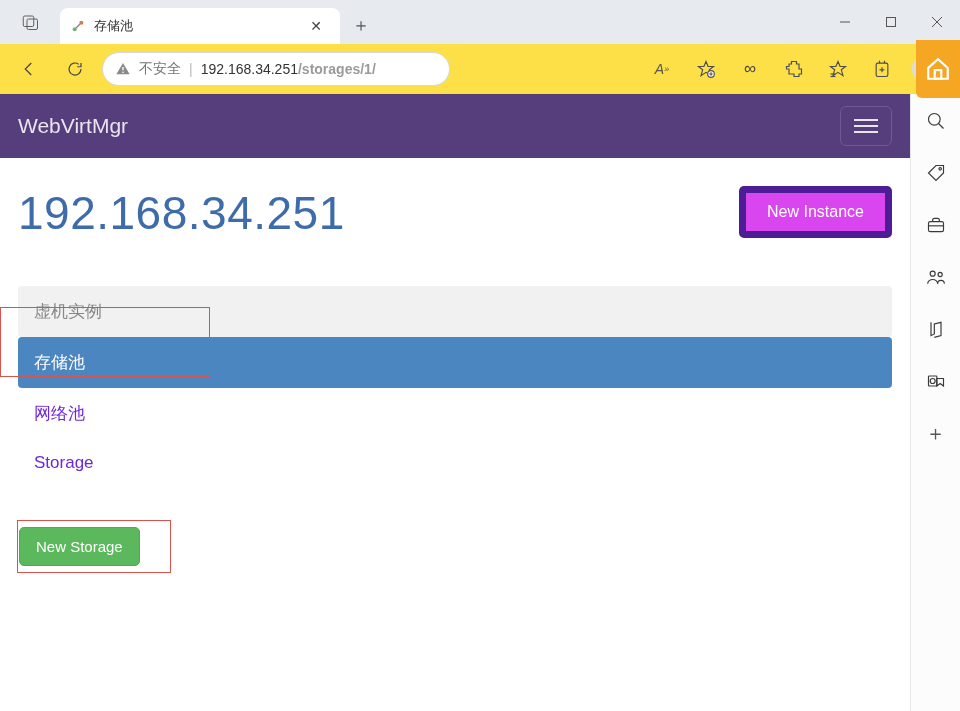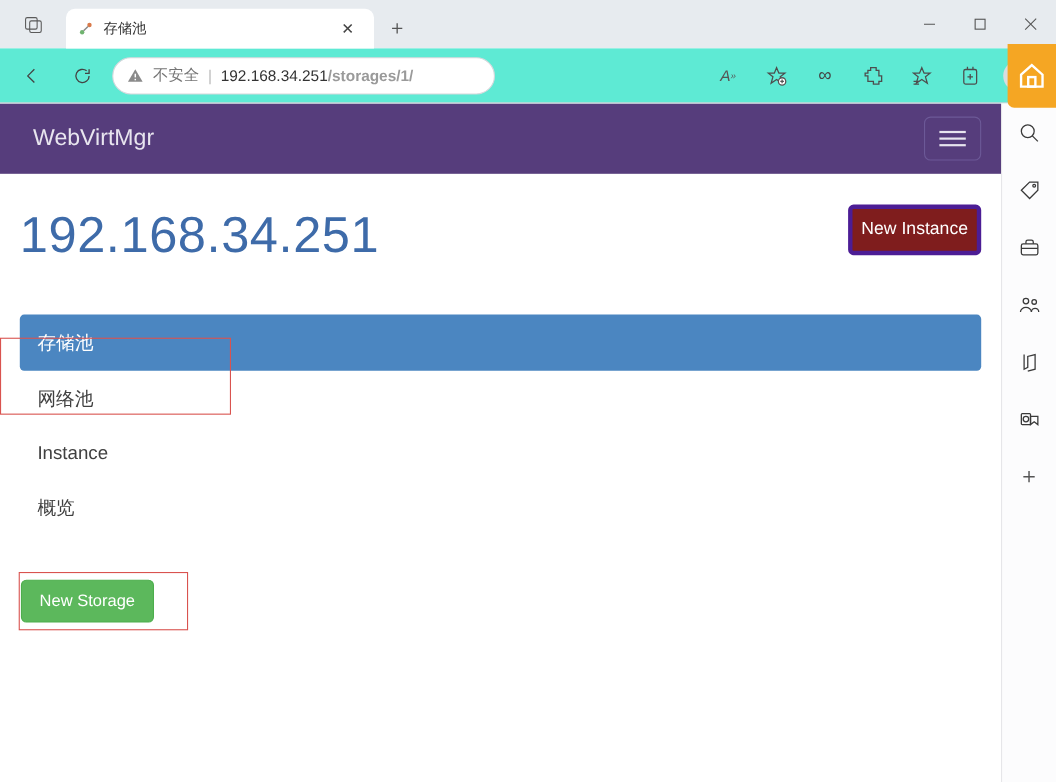--- a/index.html
+++ b/index.html
@@ -12,21 +12,21 @@
   .titlebar-left svg { width:18px; height:18px; stroke:#5a5a5a; fill:none; stroke-width:1.3; }
   .tab { height:36px; background:#fff; border-radius:8px 8px 0 0; display:flex; align-items:center; padding:0 12px 0 10px; min-width:280px; position:relative; margin-bottom:0; }
   .tab .favicon { width:16px; height:16px; margin-right:8px; }
   .tab .tab-title { font-size:13px; color:#333; flex:1; white-space:nowrap; overflow:hidden; text-overflow:ellipsis; }
   .tab .tab-close { width:24px; height:24px; border-radius:4px; display:flex; align-items:center; justify-content:center; color:#444; font-size:14px; }
   .newtab { width:34px; height:34px; display:flex; align-items:center; justify-content:center; color:#555; font-size:18px; margin-left:4px; margin-bottom:2px; }
   .wincontrols { margin-left:auto; display:flex; height:44px; }
   .wincontrols .wc { width:46px; display:flex; align-items:center; justify-content:center; color:#555; }
   .wincontrols .wc svg { width:12px; height:12px; stroke:#555; }
 
-  .addrbar { height:50px; background:#5eead4; border-bottom:1px solid #cfd4da; display:flex; align-items:center; padding:0 10px; gap:8px; }
+  .addrbar { height:50px; background:#fde047; border-bottom:1px solid #cfd4da; display:flex; align-items:center; padding:0 10px; gap:8px; }
   .addr-btn { width:38px; height:36px; display:flex; align-items:center; justify-content:center; border-radius:6px; color:#444; }
   .addr-btn svg { width:18px; height:18px; stroke:#444; fill:none; stroke-width:1.6; }
   .addr-field { flex:0 0 348px; height:34px; border:1px solid #d5d8dc; border-radius:18px; background:#fff; display:flex; align-items:center; padding:0 12px; gap:8px; font-size:14px; color:#555; }
   .addr-field .sec-label { color:#757575; margin-right:0px; }
   .addr-field .sep { color:#bbb; }
   .addr-field .url-dim { color:#9a9a9a;font-weight:bold; }
   .addr-field .url-strong { color:#333; }
   .addr-right { margin-left:auto; display:flex; align-items:center; gap:4px; padding-right:4px; }
   .addr-right .ic { width:40px; height:36px; display:flex; align-items:center; justify-content:center; color:#555; }
   .addr-right .ic svg { width:20px; height:20px; stroke:#4d4d4d; fill:none; stroke-width:1.4; }
@@ -43,31 +43,31 @@
   .corner-badge { position:absolute; top:40px; right:0; width:44px; height:58px; background:#f5a623; border-radius:0 0 0 6px; display:flex; align-items:center; justify-content:center; }
   .corner-badge svg { width:26px; height:26px; stroke:#fff; fill:none; stroke-width:2; }
 
   
   .viewport { position:absolute; left:0; top:94px; right:50px; bottom:0; overflow:auto; background:#fff; }
   .viewport::-webkit-scrollbar { width:16px; }
   .viewport::-webkit-scrollbar-track { background:#f3f3f3; }
   .viewport::-webkit-scrollbar-thumb { background:#cdcdcd; border-radius:2px; }
 
   .page-nav { height:64px; background:#563d7c; color:#fff; display:flex; align-items:center; padding:0 18px; }
-  .brand { font-size:21px; font-weight:400; color:#e8e5ef;margin-left:12px; }
+  .brand { font-size:21px; font-weight:400; color:#e8e5ef; }
   .hamburger { margin-left:auto; width:52px; height:40px; border:1px solid #6c5997; border-radius:6px; display:flex; flex-direction:column; align-items:center; justify-content:center; gap:4px; }
   .hamburger span { width:24px; height:2px; background:#e8e5ef; }
 
   .content { padding:28px 18px 30px 18px; }
   .header-row { display:flex; align-items:flex-start; }
   .h1-ip { font-size:46px; font-weight:400; color:#3e6ba9; letter-spacing:0.5px; }
-  .new-instance { margin-left:auto; background:#7f1d1d; color:#fff; font-size:16px; border:4px solid #4c1d95; border-radius:5px; padding:10px 8px; }
+  .new-instance { margin-left:auto; background:#d946ef; color:#fff; font-size:16px; border:7px solid #4c1d95; border-radius:5px; padding:10px 21px; }
 
   .nav-list { margin-top:46px; }
-  .nav-item { padding:14px 16px; font-size:17px; color:#404040; border-radius:4px; }
+  .nav-item { padding:14px 16px; font-size:17px; color:#6d28d9; border-radius:4px; }
   .nav-item.alt { background:#f1f1f1; color:#888; }
   .nav-item.active { background:#4b86c1; color:#fff; }
 
   .highlight-red { outline:1px solid #d9534f; outline-offset:0;text-decoration:underline; }
   .storage-highlight { padding:1px; display:inline-block; margin-top:34px; }
   .new-storage { background:#5cb85c; color:#fff; font-size:15px; border:1px solid #4cae4c; border-radius:5px; padding:10px 16px; display:inline-block; }
 
   
   .nav-red-overlay { position:absolute; border:1px solid #d9534f; pointer-events:none; }
 </style>
@@ -190,24 +190,24 @@
         </div>
     </div>
 
     <div class="content" style="position:relative;">
       <div class="header-row">
         <div class="h1-ip">192.168.34.251</div>
         <button class="new-instance">New Instance</button>
       </div>
 
       <div class="nav-list">
+        <div class="nav-item alt">虚机实例</div>
         <div class="nav-item active">存储池</div>
         <div class="nav-item">网络池</div>
-        <div class="nav-item">Instance</div>
-        <div class="nav-item">概览</div>
+        <div class="nav-item">Storage</div>
       </div>
 
       
       <div class="nav-red-overlay" style="left:0px; top:149px; width:210px; height:70px;"></div>
 
       <span class="storage-highlight highlight-red" style="padding:6px 30px 6px 1px;">
         <button class="new-storage">New Storage</button>
       </span>
 
       <div style="height:40px"></div>

